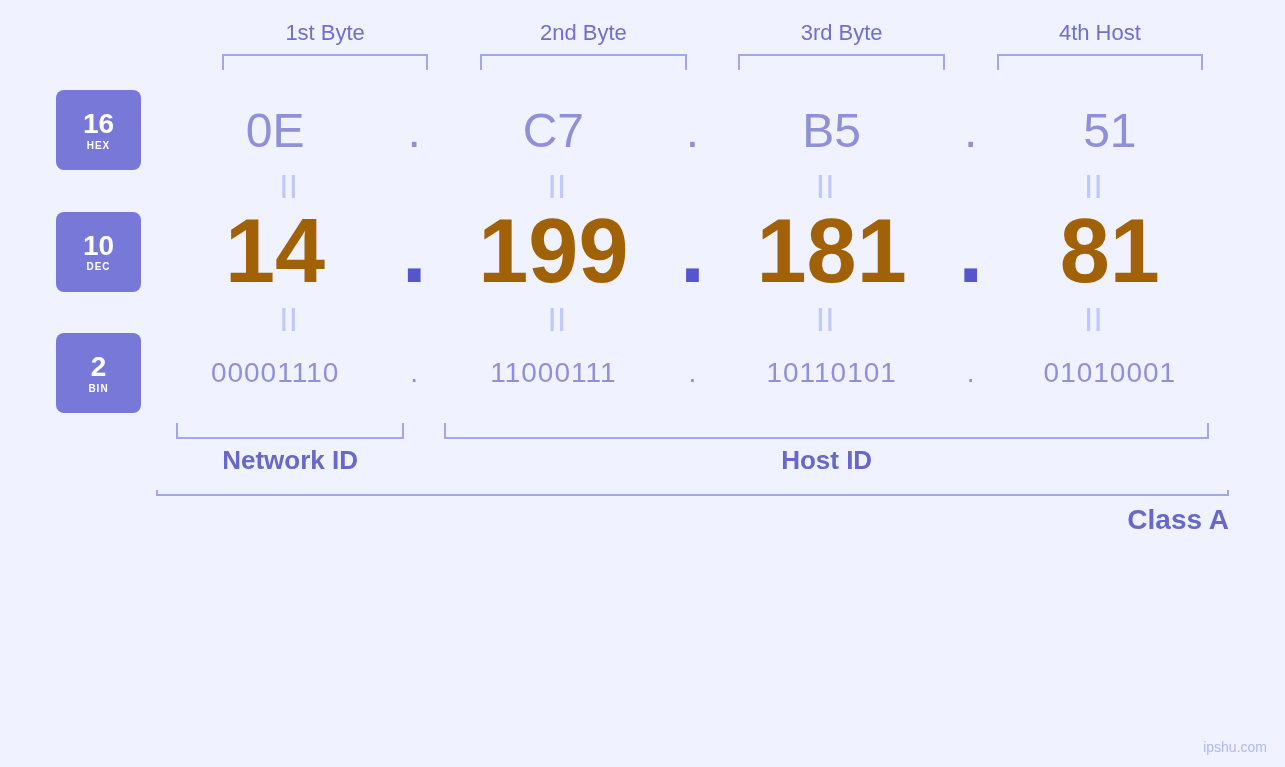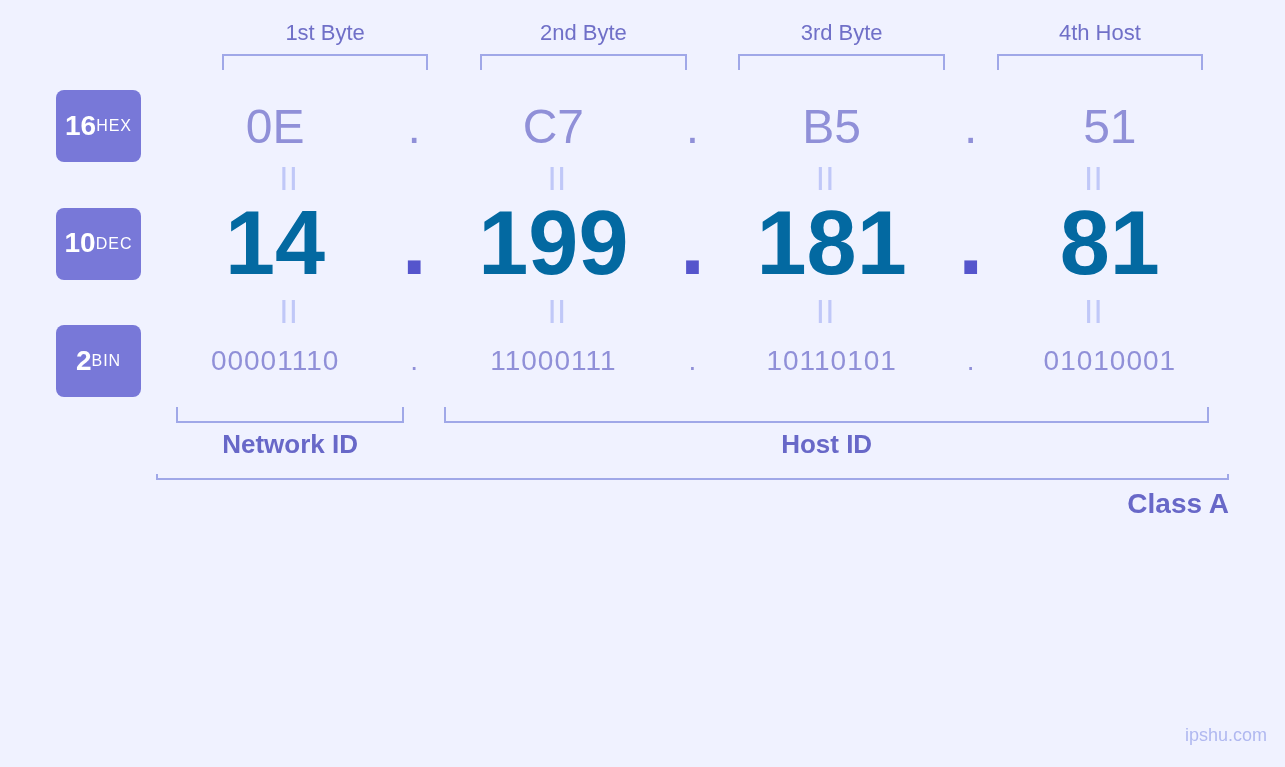--- a/index.html
+++ b/index.html
@@ -64,41 +64,41 @@
 
     .data-row {
       display: flex;
       align-items: center;
       width: 100%;
       margin-bottom: 0;
     }
 
     .base-badge {
       width: 85px;
-      height: 72px;
+      height: 80px;
       background: #7878d8;
       border-radius: 8px;
       display: flex;
-      flex-direction: row;
+      flex-direction: column;
       align-items: center;
       justify-content: center;
       color: white;
       flex-shrink: 0;
       margin-right: 15px;
     }
 
     .base-number {
       font-size: 28px;
       font-weight: bold;
       line-height: 1.1;
     }
 
     .base-label {
-      font-size: 16px;
-      font-weight: normal;
+      font-size: 10px;
+      font-weight: bold;
       letter-spacing: 1px;
     }
 
     .values-row {
       display: flex;
       flex: 1;
       align-items: center;
     }
 
     .byte-value-cell {
@@ -120,21 +120,21 @@
     }
 
     .hex-dot {
       font-size: 48px;
       color: #9090d8;
     }
 
     
     .dec-value {
       font-size: 90px;
-      color: #0369a1;
+      color: #a16207;
       font-weight: bold;
     }
 
     .dec-dot {
       font-size: 90px;
       color: #5555cc;
       font-weight: bold;
     }
 
     
@@ -230,24 +230,24 @@
     .class-label {
       text-align: right;
       color: #6868c8;
       font-size: 28px;
       font-weight: bold;
     }
 
     
     .watermark {
       position: absolute;
-      bottom: 21px;
+      bottom: 12px;
       right: 18px;
       color: #b0b8f0;
-      font-size: 18px;
+      font-size: 14px;
     }
 
     
     .spacer-row {
       display: flex;
       width: 100%;
       padding-left: 100px;
       height: 30px;
       align-items: center;
     }

